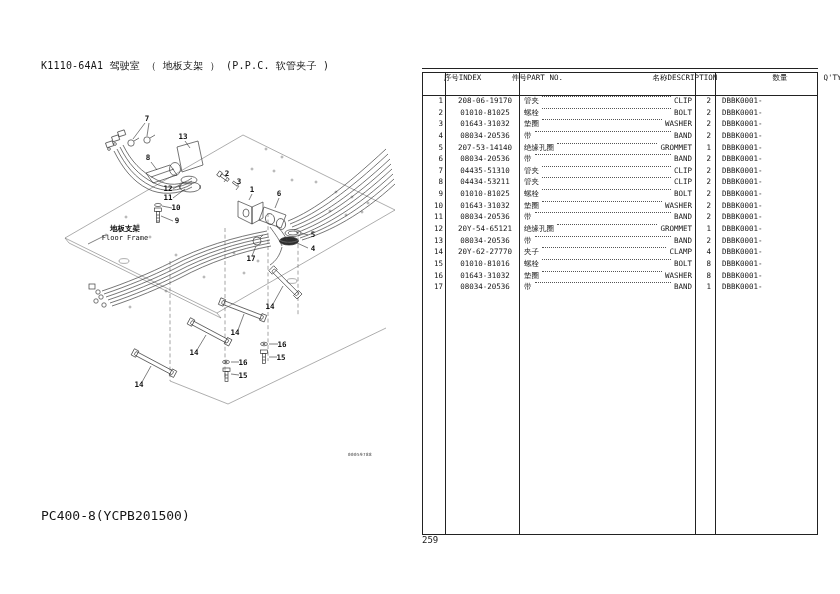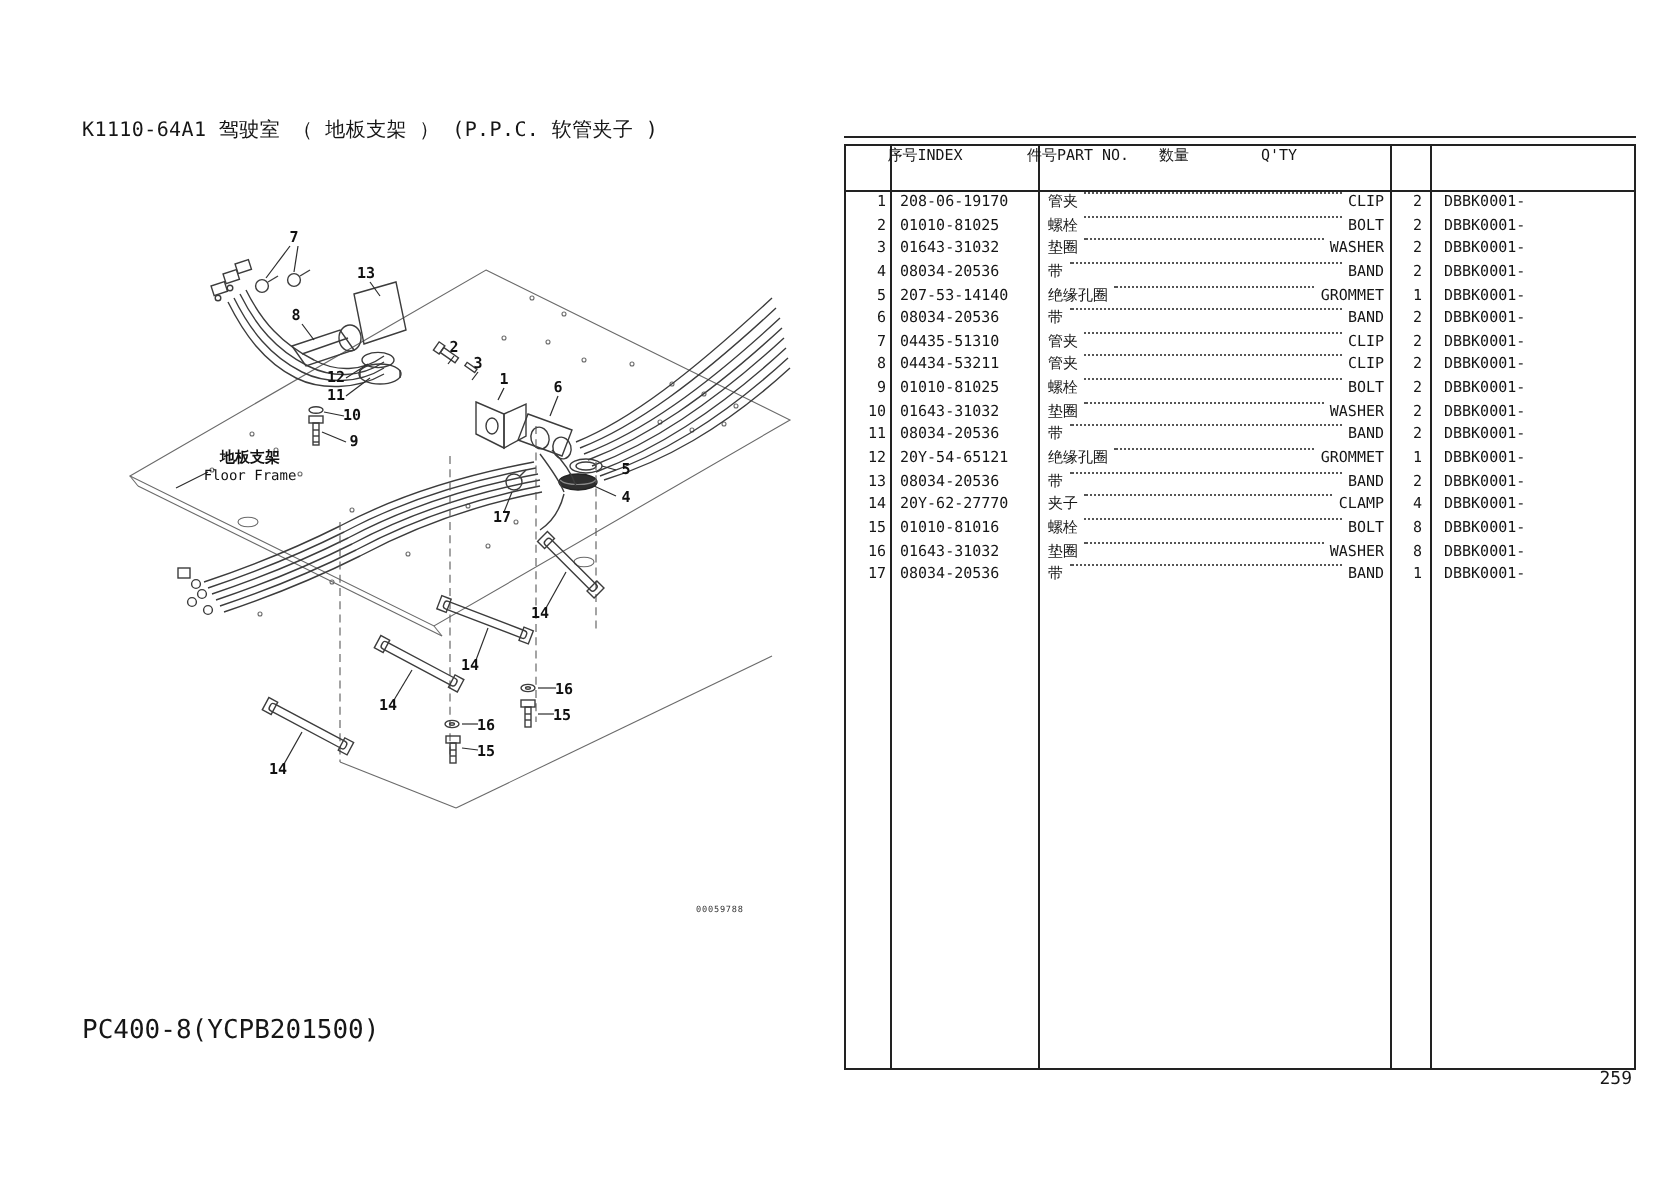--- a/index.html
+++ b/index.html
@@ -26,28 +26,28 @@
   .parts-table{position:absolute;left:422px;top:72px;width:394px;height:461px;border:1px solid #222;}
   .col-line{position:absolute;top:0;bottom:0;width:0;border-left:1px solid #222;}
   .col-a{left:22px;}.col-b{left:96px;}.col-c{left:272px;}.col-d{left:292px;}
   .thead{position:absolute;left:0;right:0;top:0;height:22px;border-bottom:1px solid #222;display:flex;}
   .hcell{display:flex;flex-direction:row;justify-content:center;
          font-size:7.5px;line-height:9.5px;white-space:nowrap;margin-left:28px;}
   .h-index{width:23px;}.h-part{width:74px;}.h-desc{width:176px;}.h-qty{width:20px;gap:36px;}.h-serial{flex:1;}
   .tbody{position:absolute;left:0;right:0;top:22px;}
   .row{height:11.65px;display:flex;align-items:center;font-size:7.5px;line-height:11.65px;white-space:nowrap;}
   .c-index{width:23px;text-align:right;padding-right:3px;box-sizing:border-box;}
-  .c-part{width:74px;padding-left:4px;box-sizing:border-box;}
+  .c-part{width:74px;padding-left:4px;box-sizing:border-box;text-align:center;}
   .c-desc{width:176px;display:flex;align-items:flex-start;padding:0 4px;box-sizing:border-box;}
   .c-desc .dotlead{flex:1;border-bottom:1px dotted #555;margin:0 3px 3px 3px;height:1px;}
   .c-qty{width:20px;text-align:right;padding-right:5px;box-sizing:border-box;}
   .c-serial{flex:1;padding-left:6px;box-sizing:border-box;}
   
   .footer-left{position:absolute;left:41px;top:508px;font-size:13px;}
-  .footer-page{position:absolute;left:422px;top:535px;width:394px;text-align:right;font-size:9px;}
+  .footer-page{position:absolute;left:422px;top:535px;width:394px;text-align:left;font-size:9px;}
 </style>
 </head>
 <body>
 
 <div class="title-block">
   <div>K1110-64A1 驾驶室 （ 地板支架 ） (P.P.C. 软管夹子 )</div>
 </div>
 
 <div class="diagram">
 <svg width="395" height="395" viewBox="0 0 395 395">
@@ -324,20 +324,24 @@
 
   <div class="thead">
     <div class="hcell h-index">
       <span>序号</span>
       <span>INDEX</span>
     </div>
     <div class="hcell h-part">
       <span>件号</span>
       <span>PART NO.</span>
     </div>
+    <div class="hcell h-desc">
+      <span>名称</span>
+      <span>DESCRIPTION</span>
+    </div>
     <div class="hcell h-qty">
       <span>数量</span>
       <span>Q'TY</span>
     </div>
   </div>
 
   <div class="tbody">
 
       <div class="row">
         <div class="c-index">1</div>

